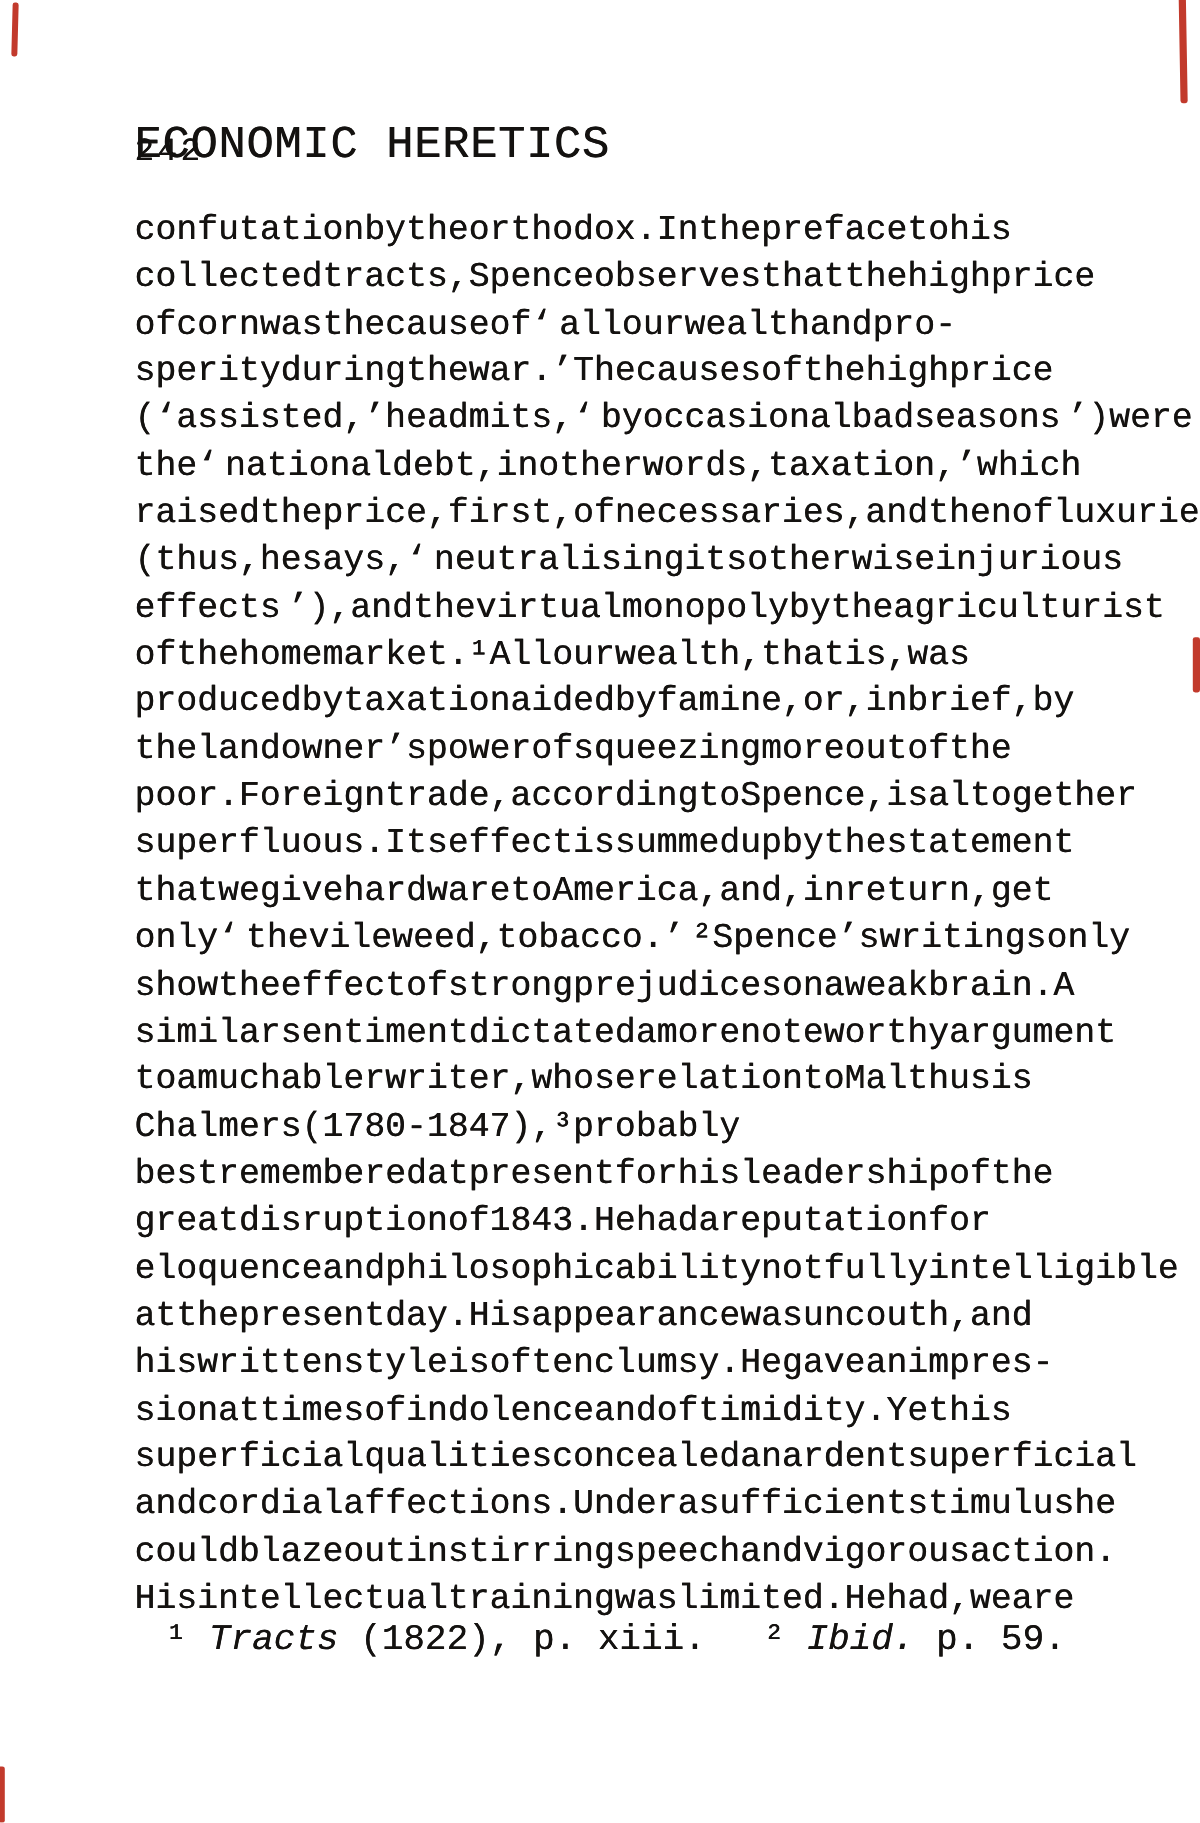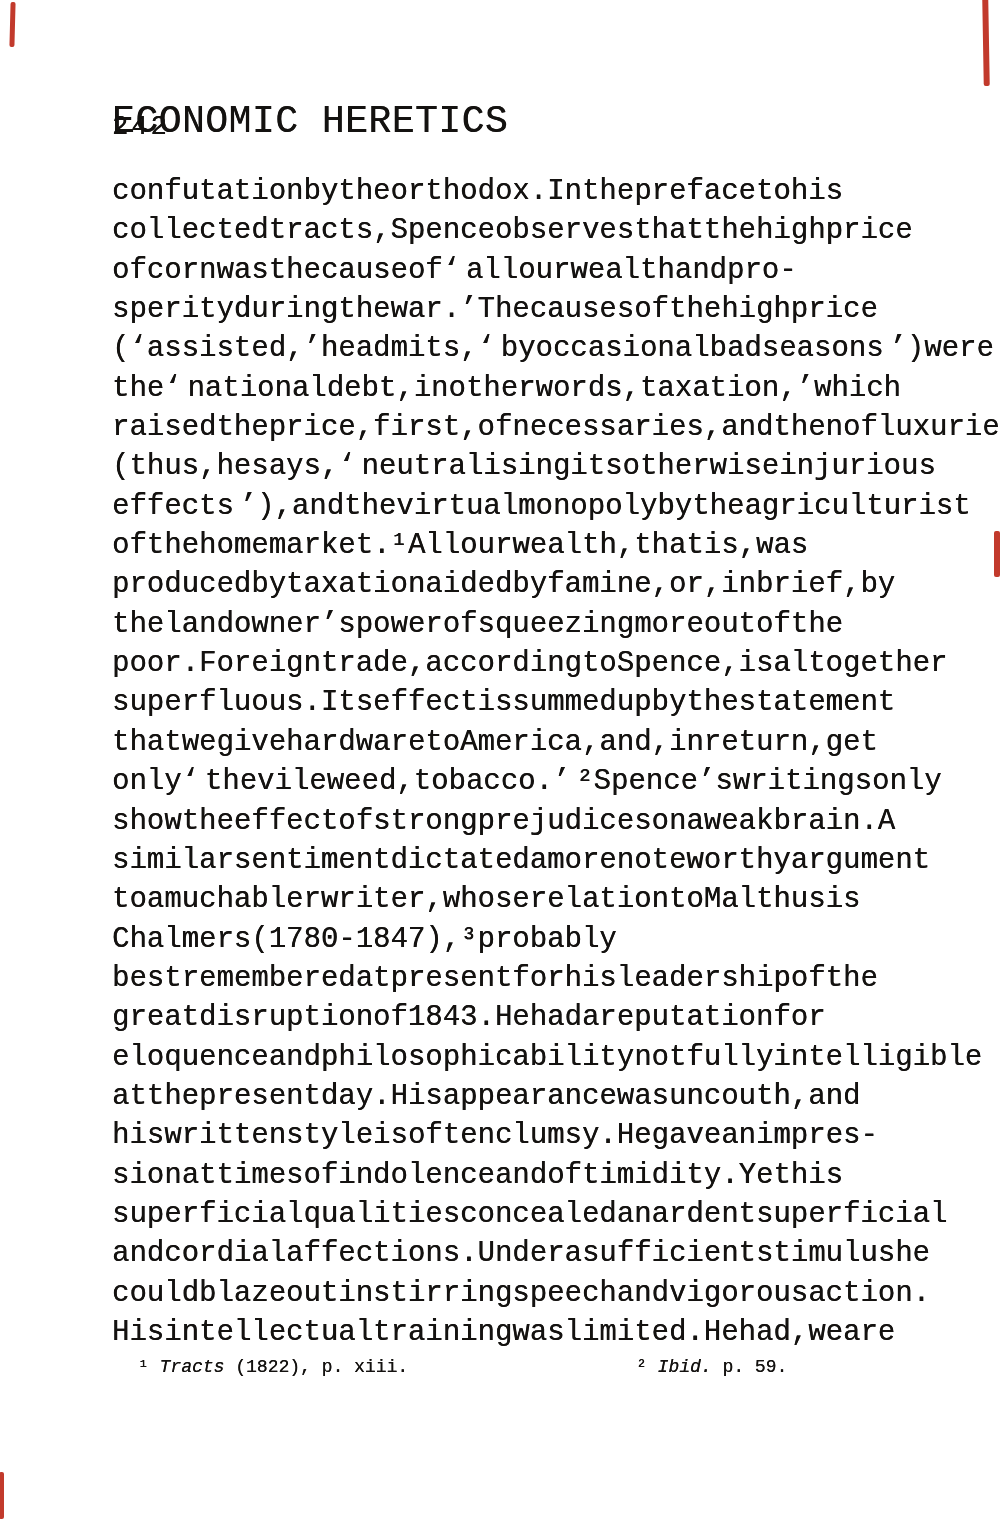--- a/index.html
+++ b/index.html
@@ -65,21 +65,21 @@
     height: 39.35px;
     line-height: 39.35px;
   }
   .word { white-space: pre; }
 
   .footnotes {
     position: absolute;
     left: 112px;
     top: 1352px;
     width: 783px;
-    font-size: 18px;
+    font-size: 30px;
     text-shadow: 0.2px 0 0 currentColor;
   }
   .fn-row {
     position: relative;
     height: 30px;
     line-height: 30px;
   }
   .fn-row .footnote { white-space: pre; margin-left: 13px; }
   .fn-row .footnote.fn-0 { margin-left: 26px; display: inline-block; }
   .fn-row .footnote.fn-1 { position: absolute; left: 511px; top: 0; }

